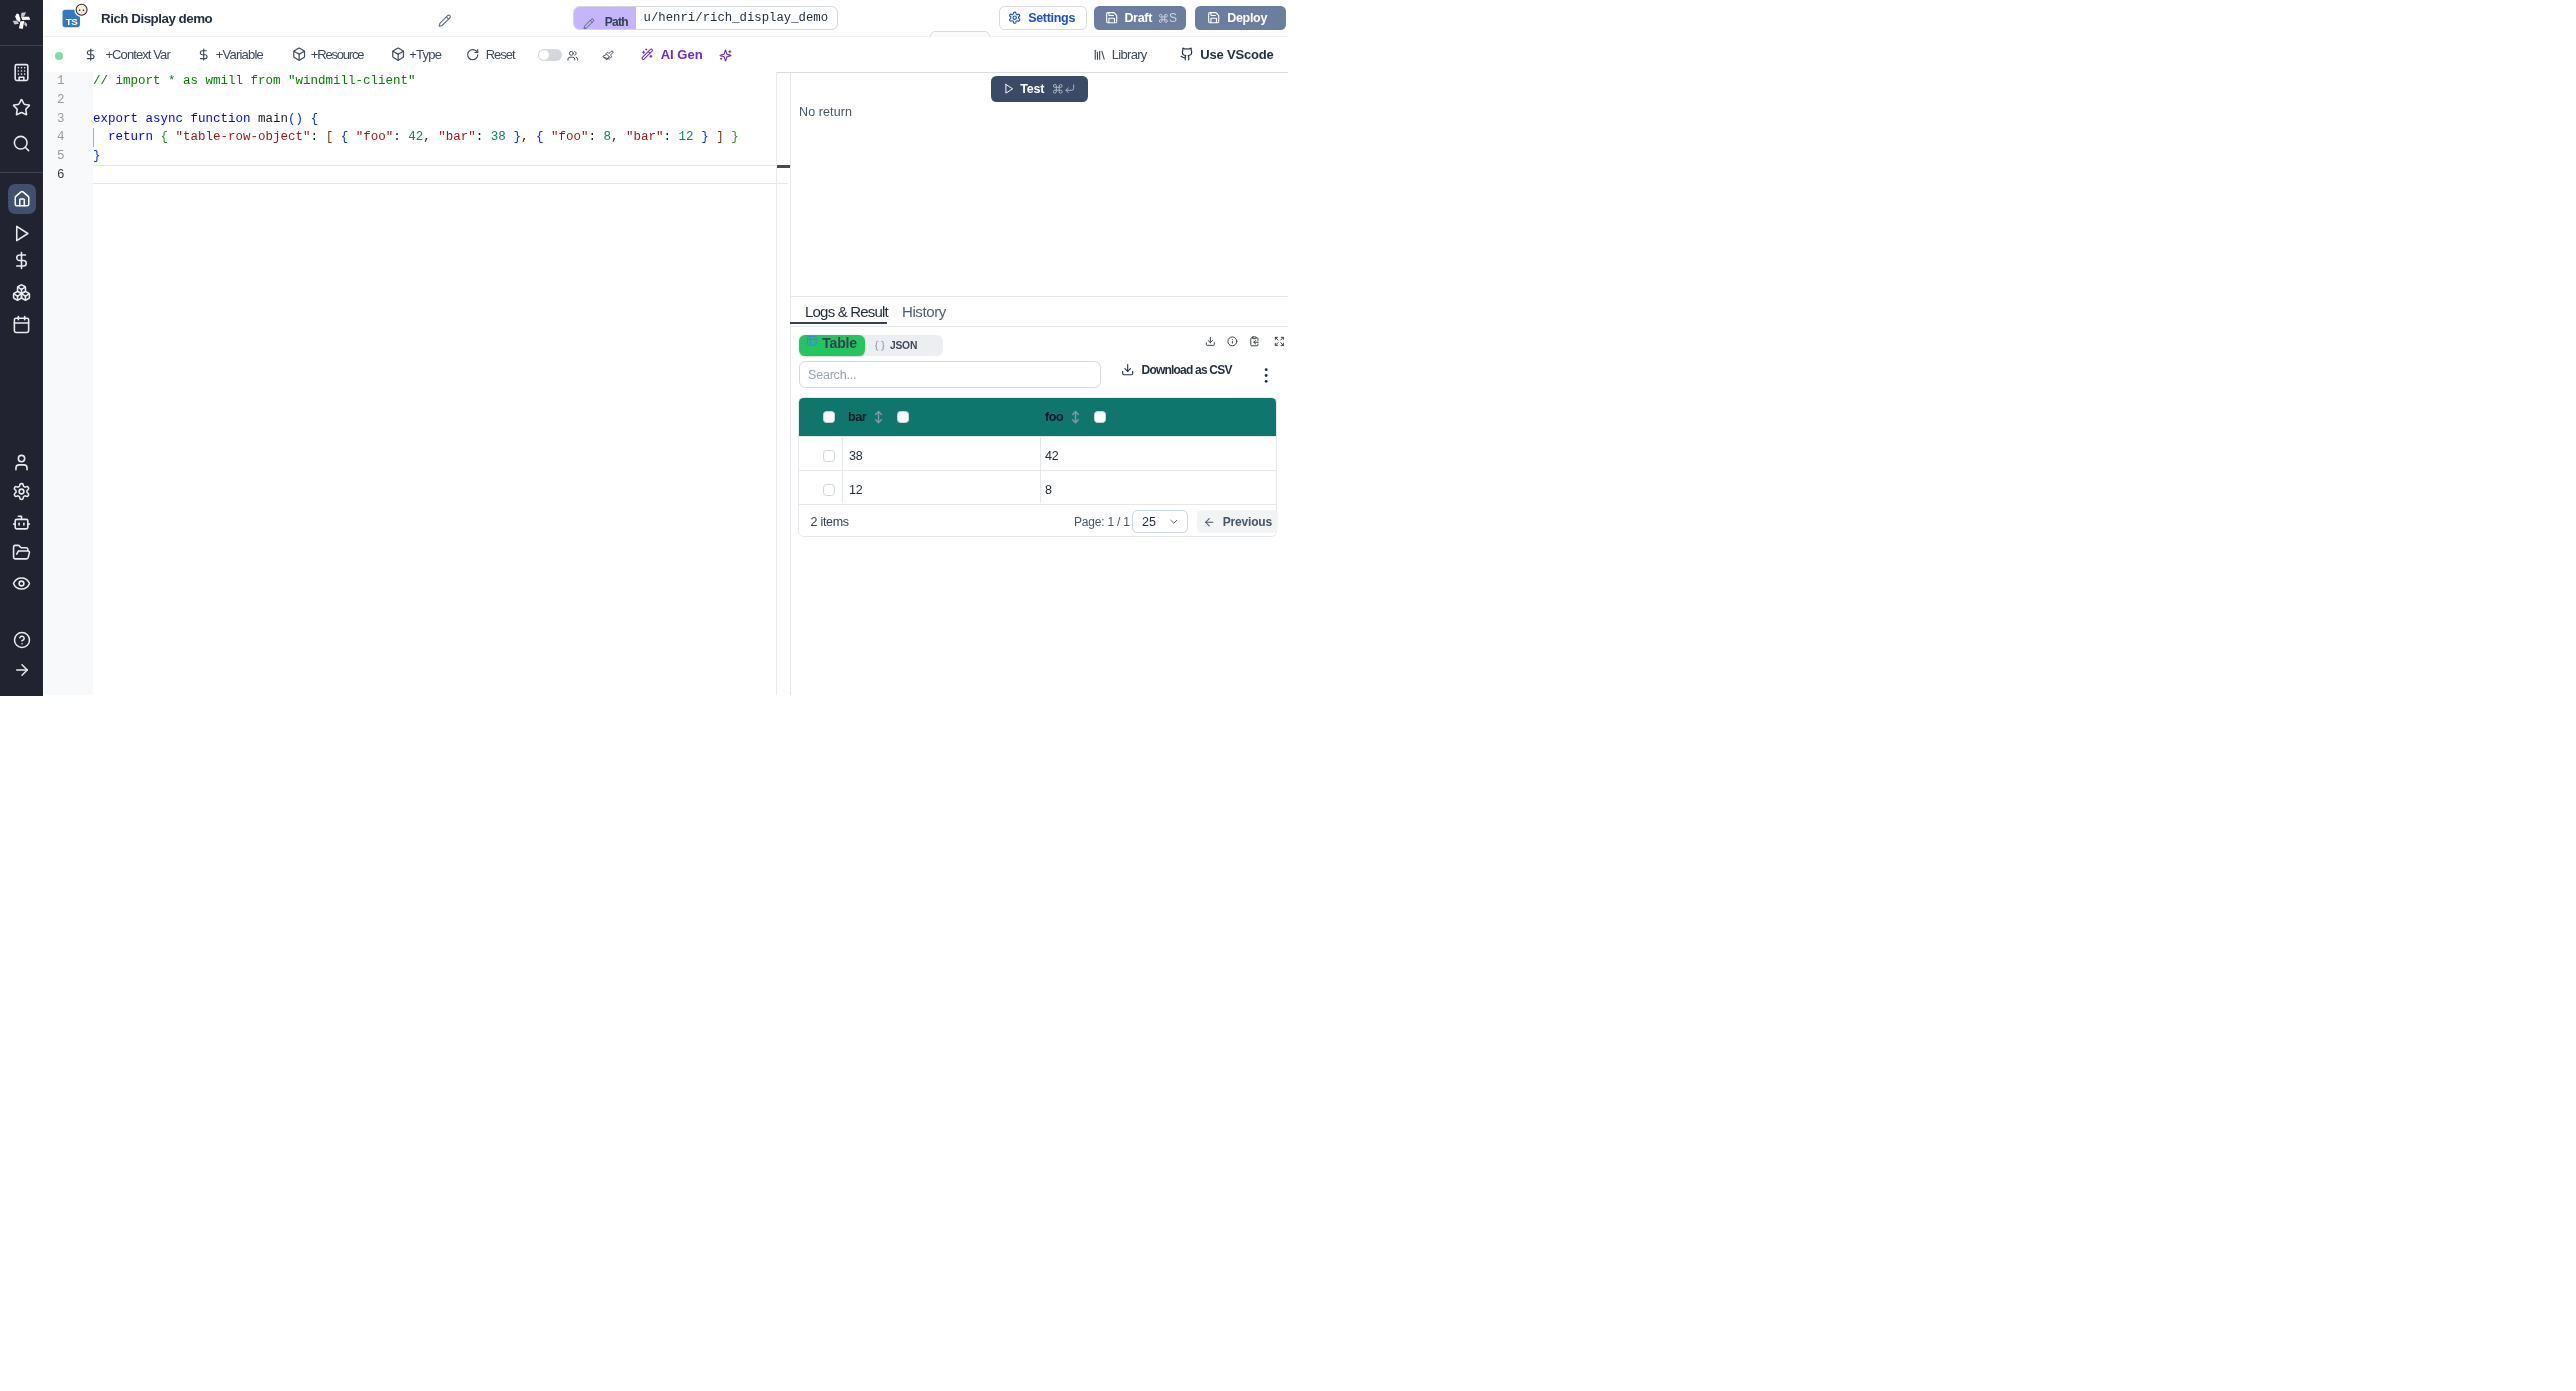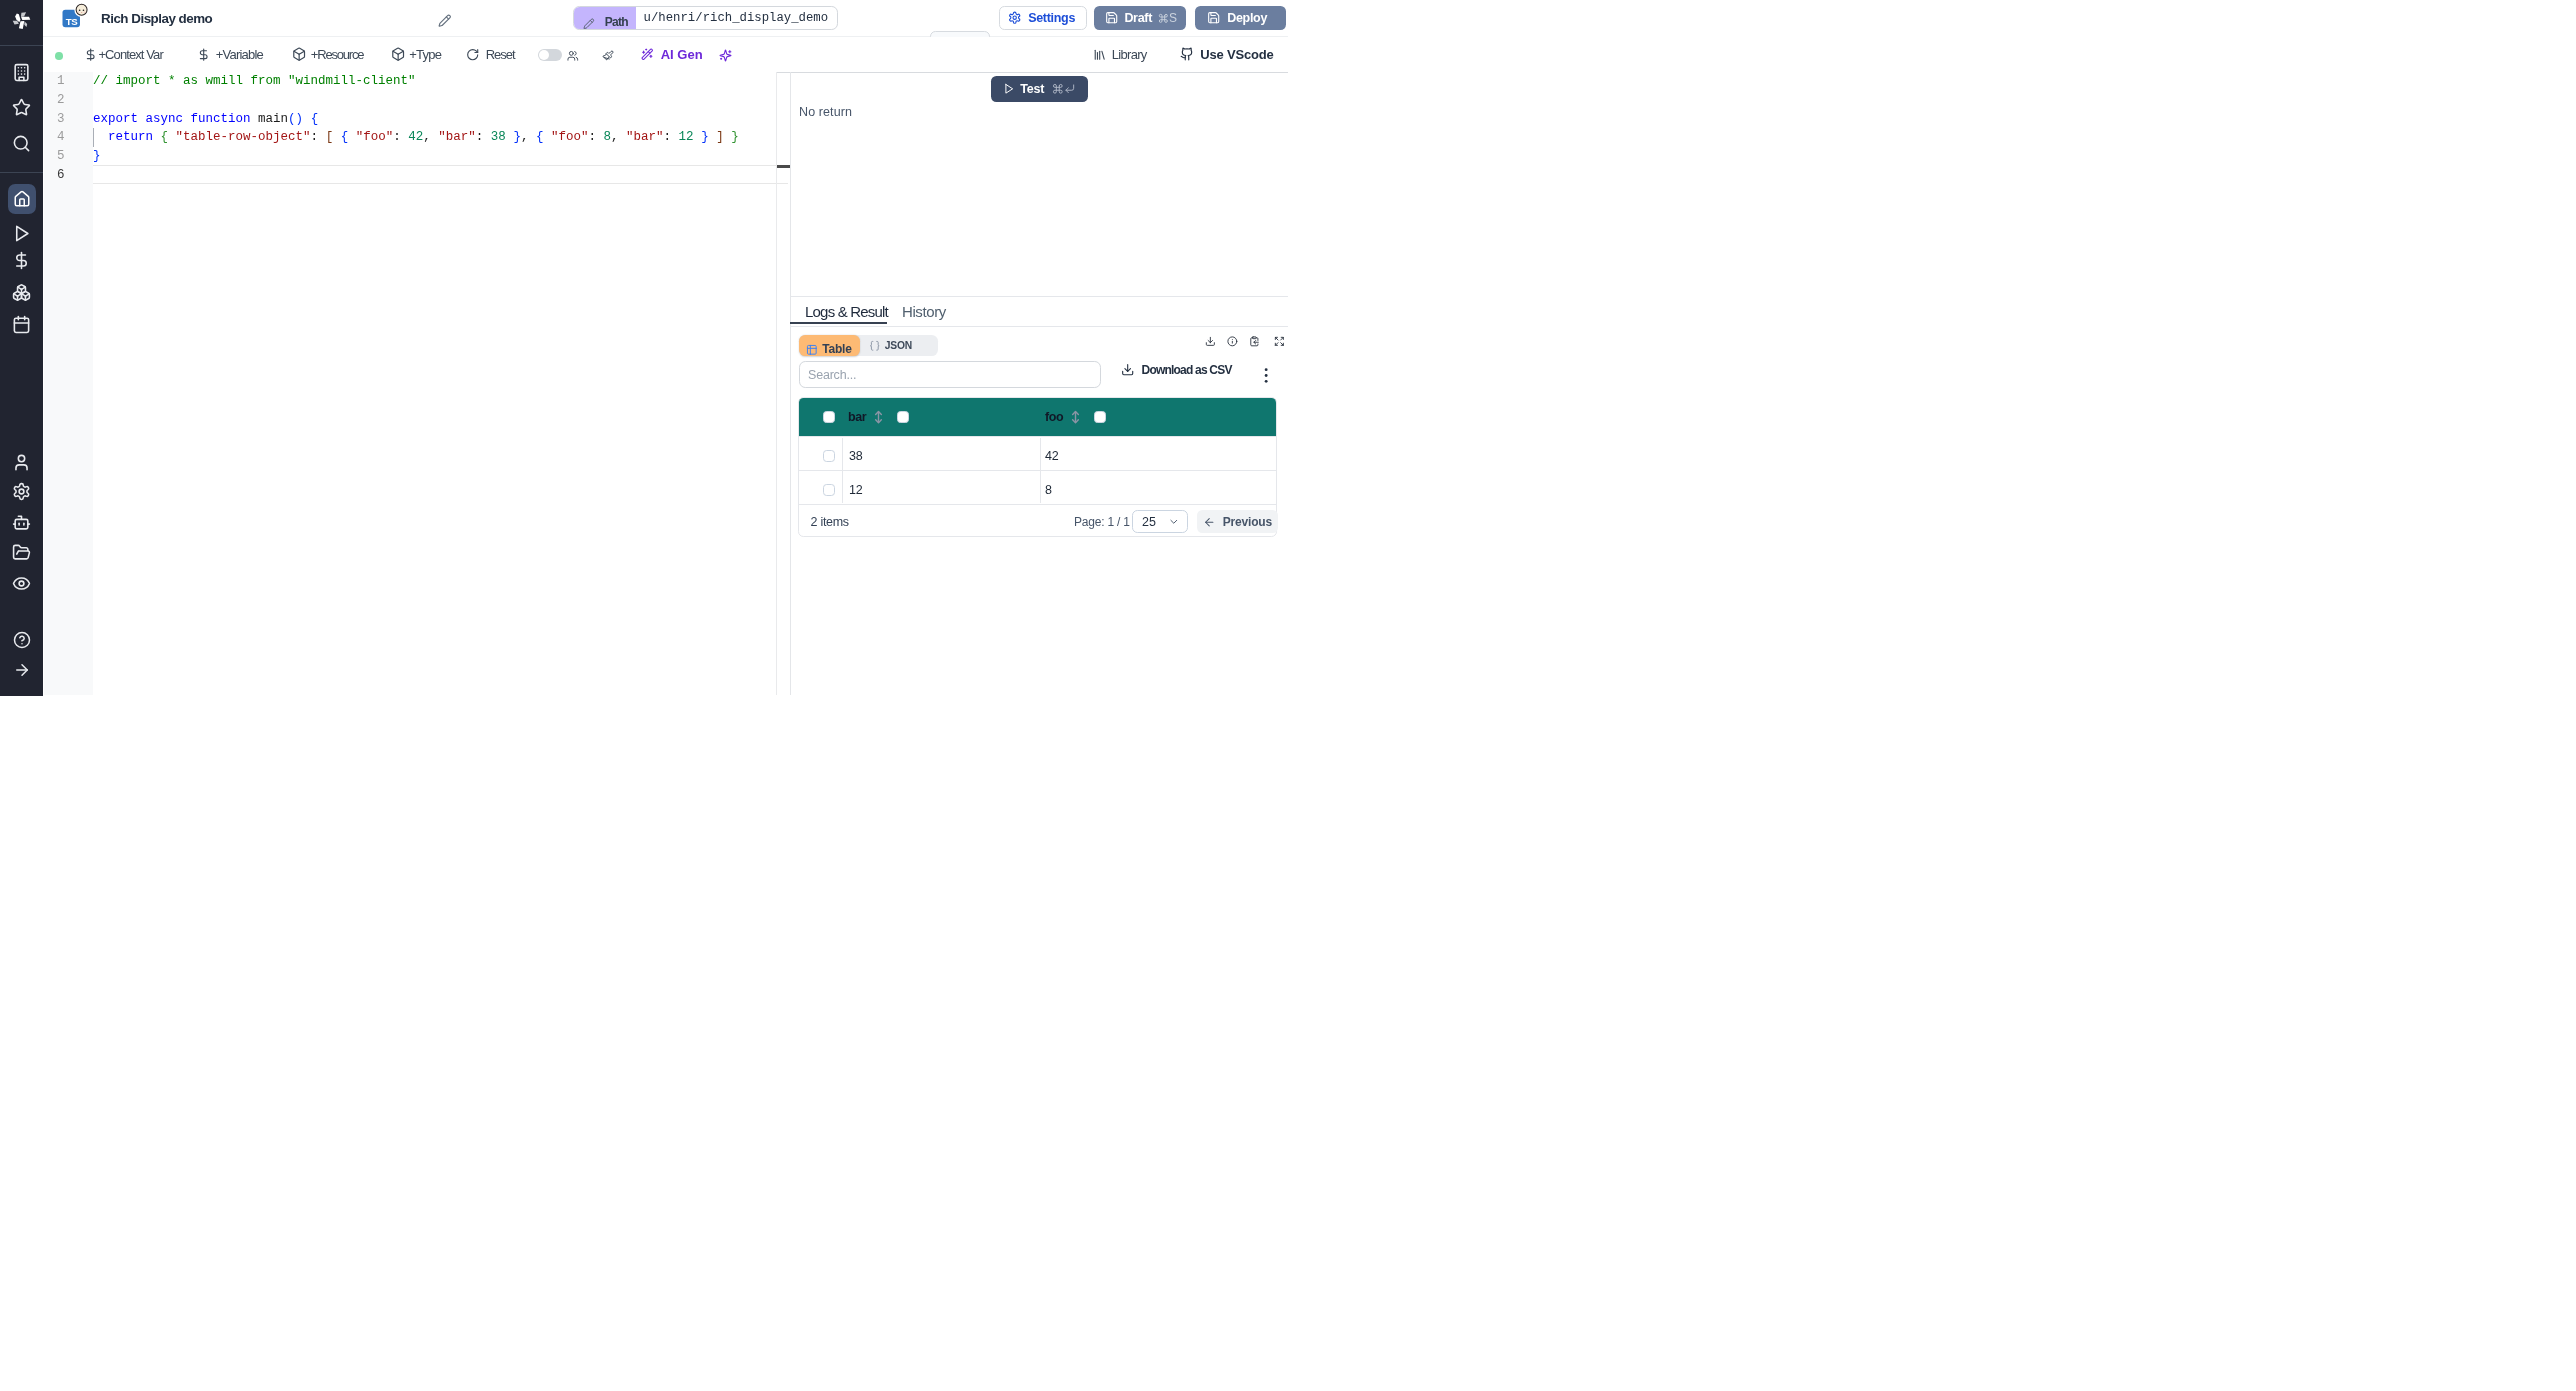--- a/index.html
+++ b/index.html
@@ -58,23 +58,23 @@
   font-size:12.5px; font-weight:700; letter-spacing:-0.2px; }
 #noinputs { left:799px; top:105px; font-size:12.5px; color:#475569; letter-spacing:0.1px; }
 #tabsec { left:791px; top:296px; width:497px; height:0; border-top:0.9px solid #e5e7eb; }
 .tabtxt { position:absolute; font-size:15px; letter-spacing:-0.8px; }
 #tabunder { left:790px; top:322px; width:97px; height:2.2px; background:#374151; }
 #tabborder { left:791px; top:326px; width:497px; height:0.9px; background:#e5e7eb; }
 
 
 #segc { left:799px; top:335px; height:20.6px; background:#eceef1; border-radius:6.3px;
   display:flex; align-items:center; }
-#segc .pillw { height:20.6px; background:#fdba74; border-radius:6.3px; box-shadow:0 0.9px 1.8px rgba(0,0,0,.18);
-  display:flex; align-items:flex-end; gap:4.5px; padding:0 8px 0 7.2px;
-  font-size:12px; font-weight:700; color:#334155; letter-spacing:-0.2px;}
+#segc .pillw { height:20.6px; background:#22c55e; border-radius:6.3px; box-shadow:0 0.9px 1.8px rgba(0,0,0,.18);
+  display:flex; align-items:flex-start; gap:4.5px; padding:0 8px 0 7.2px;
+  font-size:14px; font-weight:700; color:#334155; letter-spacing:-0.2px;}
 #segc .pillg { display:flex; align-items:center; gap:4.5px; padding:0 26px 0 9px;
   font-size:10.3px; font-weight:700; color:#3f4a5a; letter-spacing:-0.2px;}
 .ricons { position:absolute; display:flex; align-items:center; color:#29303d; }
 
 
 #search { left:799px; top:361px; width:302px; height:27px; border:0.9px solid #d4d8dd; border-radius:6.3px;
   display:flex; align-items:center; padding-left:8px; font-size:12.5px; color:#9aa3af; letter-spacing:-0.2px;}
 #dlcsv { left:1121px; top:363px; display:flex; align-items:center; gap:7.2px; color:#243041;
   font-size:12px; font-weight:700; letter-spacing:-0.8px; }
 
@@ -277,21 +277,21 @@
         <path d="M17 21v-7a1 1 0 0 0-1-1H8a1 1 0 0 0-1 1v7"></path>
         <path d="M7 3v4a1 1 0 0 0 1 1h7"></path>
       </svg>Deploy</div>
   <div id="toolbar" class="abs">
     <div class="abs" style="left:12px;top:15px;width:7.6px;height:7.6px;border-radius:50%;background:#7fe0a7"></div>
     <div class="titem" style="position:absolute;left:41px;top:9.8px">
       <svg class="ic" width="13.4" height="13.4" viewBox="0 0 24 24" stroke-width="1.9">
           <line x1="12" x2="12" y1="2" y2="22"></line>
           <path d="M17 5H9.5a3.5 3.5 0 0 0 0 7h5a3.5 3.5 0 0 1 0 7H6"></path>
         </svg>
-      <span style="margin-left:1px;letter-spacing:-0.9px">+Context Var</span>
+      <span style="margin-left:8px;letter-spacing:-0.9px">+Context Var</span>
       </div>
     <div class="titem" style="position:absolute;left:154px;top:9.8px">
       <svg class="ic" width="13.4" height="13.4" viewBox="0 0 24 24" stroke-width="1.9">
           <line x1="12" x2="12" y1="2" y2="22"></line>
           <path d="M17 5H9.5a3.5 3.5 0 0 0 0 7h5a3.5 3.5 0 0 1 0 7H6"></path>
         </svg>
       <span style="margin-left:5.4px;letter-spacing:-0.8px">+Variable</span>
       </div>
     <div class="titem" style="position:absolute;left:249px;top:9.8px">
       <svg class="ic" width="14.3" height="14.3" viewBox="0 0 24 24" stroke-width="1.8">

